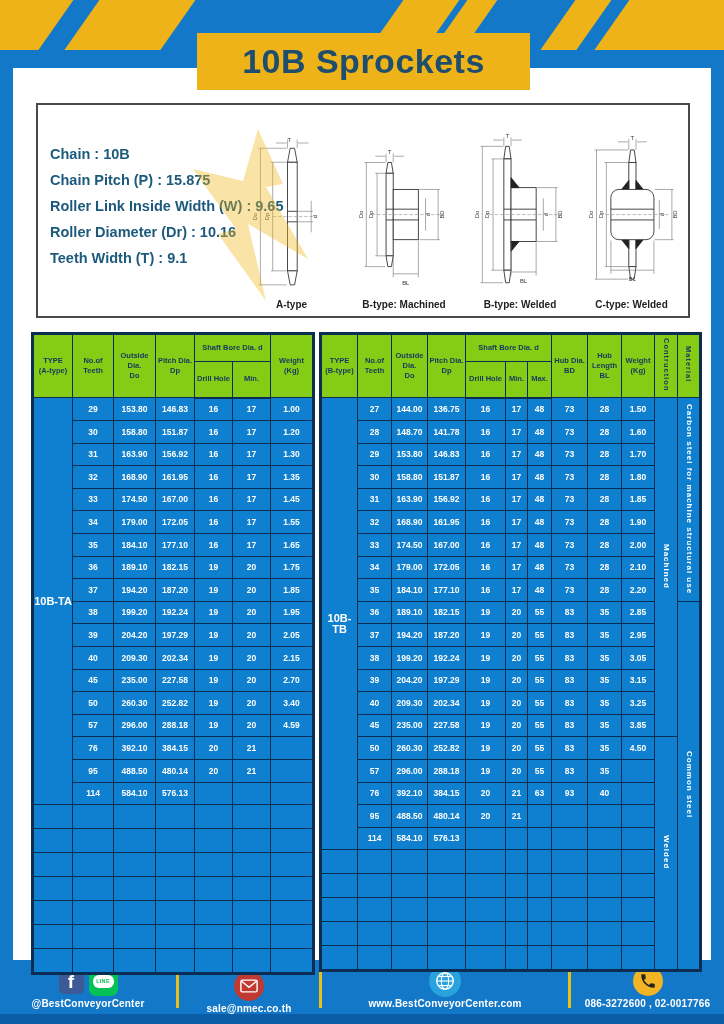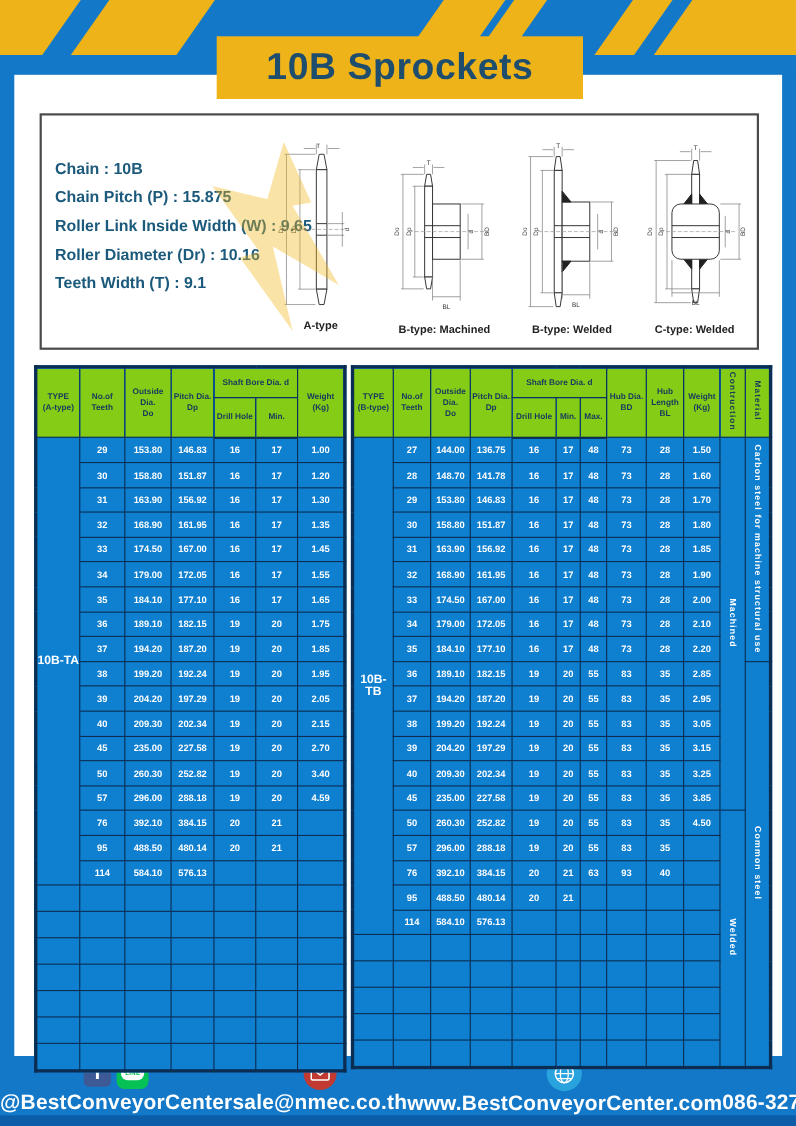--- a/index.html
+++ b/index.html
@@ -12,22 +12,22 @@
   .white-panel{position:absolute;left:13px;top:68px;width:698px;height:892px;background:#ffffff;}
   
   .title-box{position:absolute;left:197px;top:33px;width:333px;height:57px;background:#efb31a;
              display:flex;align-items:center;justify-content:center;z-index:5;}
   .title-box span{font-size:34px;font-weight:bold;color:#1e4d6d;letter-spacing:.5px;}
   
   .spec-box{position:absolute;left:36px;top:103px;width:650px;height:211px;background:#fff;
             border:2px solid #4a4a4a;z-index:4;}
   .specs{position:absolute;left:12px;top:36px;}
   .specs div{font-size:14.5px;font-weight:bold;color:#1c5a7c;line-height:26px;white-space:nowrap;}
-  .diagrams{position:absolute;left:203px;top:23px;width:440px;height:200px;display:flex;
-            justify-content:space-between;align-items:flex-start;z-index:1;}
+  .diagrams{position:absolute;left:203px;top:5px;width:440px;height:200px;display:flex;
+            justify-content:space-between;align-items:flex-end;z-index:1;}
   .diagrams figure{margin:0;text-align:center;}
   .diagrams figcaption{font-size:10px;font-weight:bold;color:#222;margin-top:1px;}
   .diagrams svg{display:block;margin:0 auto;}
   .dg{stroke:#333;stroke-width:1;fill:#fff;}
   .dgf{stroke:#222;fill:#222;}
   .dim{stroke:#777;stroke-width:.7;fill:none;}
   .cl{stroke:#999;stroke-width:.7;stroke-dasharray:4 2;}
   .dt{font-size:6.5px;fill:#333;}
   .watermark{position:absolute;left:150px;top:24px;width:350px;height:175px;z-index:2;pointer-events:none;}
   .wm-shape{position:absolute;left:0;top:0;opacity:.38;}
@@ -47,21 +47,21 @@
   .sheet tbody td{color:#fff;font-size:8.5px;font-weight:bold;height:21.6px;line-height:1;}
   .sheet tbody tr.empty td{height:23px;}
   .sheet td.type-cell{font-size:11px;}
   .vt{writing-mode:vertical-rl;text-orientation:mixed;display:inline-block;line-height:1;letter-spacing:1px;}
   th .vt{font-size:7.5px;}
   td.vcell .vt{font-size:8px;font-weight:bold;color:#fff;}
   
   .footer{position:absolute;left:0;top:960px;width:724px;height:54px;display:flex;align-items:center;z-index:3;}
   .f-item{display:flex;flex-direction:column;align-items:center;justify-content:center;gap:1px;height:54px;}
   .f-item .icon-row{display:flex;align-items:center;gap:5px;height:32px;}
-  .f-label{font-size:19px;font-weight:bold;color:#fff;white-space:nowrap;letter-spacing:.2px;}
+  .f-label{font-size:10px;font-weight:bold;color:#fff;white-space:nowrap;letter-spacing:.2px;}
   .divider{width:3px;height:42px;background:#e6c01b;align-self:center;}
   .fb-icon{width:25px;height:25px;background:#3d5a96;border-radius:5px;display:flex;align-items:center;
            justify-content:center;color:#fff;font-weight:bold;font-size:19px;line-height:1;}
   .line-icon{width:29px;height:29px;background:#06c255;border-radius:7px;display:flex;align-items:center;justify-content:center;}
   .line-bubble{width:21px;height:13px;background:#fff;border-radius:6px;display:flex;align-items:center;
                justify-content:center;font-size:5.5px;font-weight:bold;color:#06c255;letter-spacing:.3px;}
   .circle-icon{border-radius:50%;display:flex;align-items:center;justify-content:center;}
   .email-icon{width:30px;height:30px;background:#c13a32;}
   .globe-icon{width:32px;height:32px;background:#29a3dd;}
   .phone-icon{width:30px;height:30px;background:#f0b425;}

